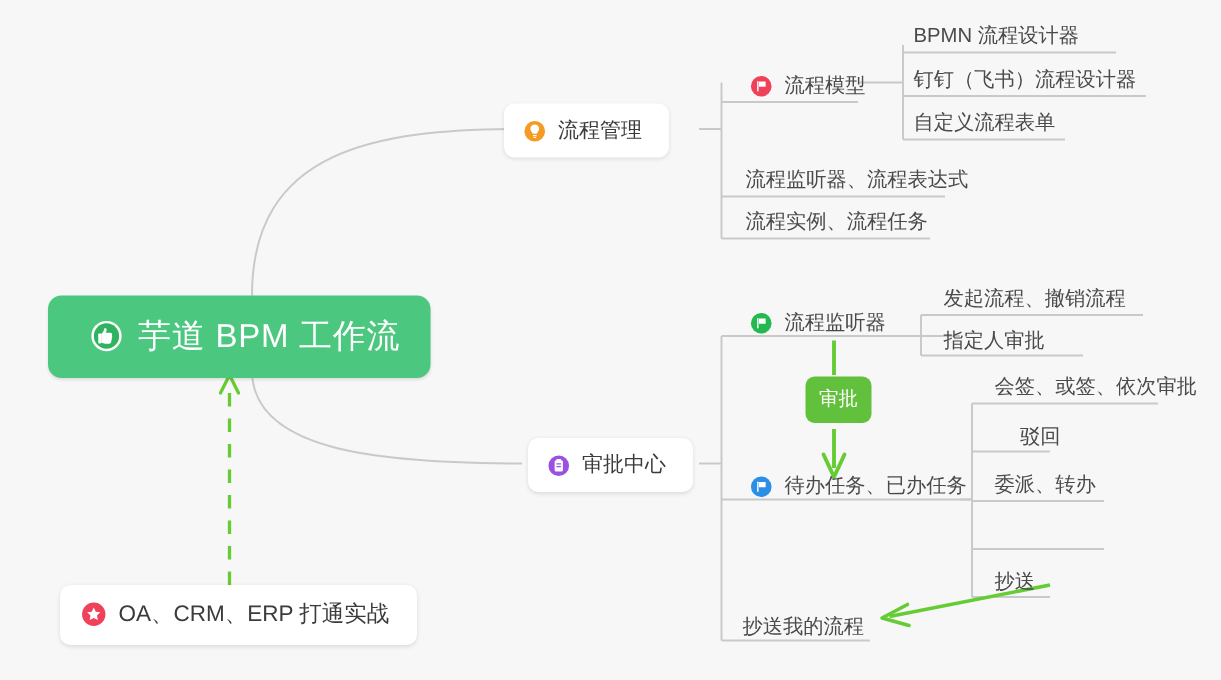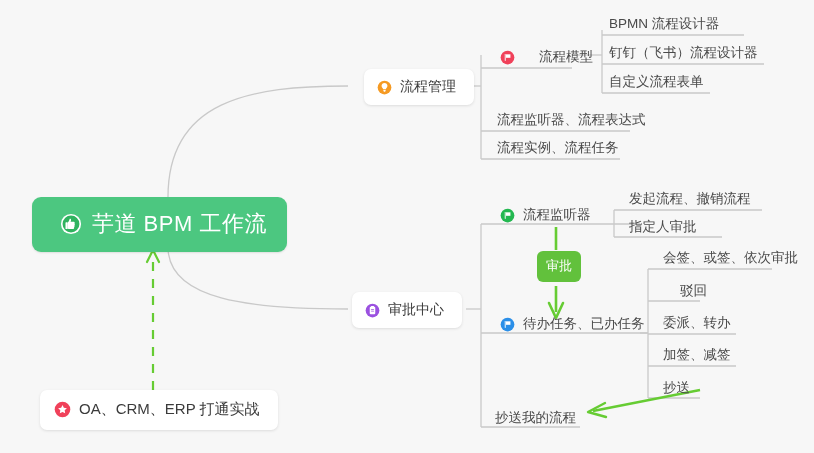--- a/index.html
+++ b/index.html
@@ -164,33 +164,33 @@
   <div class="node card" style="left:40px; top:390px; padding:10px 18px 11px 14px; font-size:15px;">
     <span class="ico" style="width:17px;height:17px;flex:0 0 17px;">
       <svg viewBox="0 0 24 24">
         <circle cx="12" cy="12" r="11" fill="#f0415a"></circle>
         <path fill="#ffffff" d="M12 5.6l1.9 3.95 4.3.6-3.12 3.02.74 4.28L12 15.43l-3.82 2.02.74-4.28L5.8 10.15l4.3-.6z"></path>
       </svg>
     </span>
     <span class="label">OA、CRM、ERP 打通实战</span>
   </div>
 
-  <div class="node card" style="left:364px; top:69px;font-family:Liberation Mono, monospace;">
+  <div class="node card" style="left:336px; top:69px;font-family:Liberation Mono, monospace;">
     <span class="ico">
       <svg viewBox="0 0 24 24">
         <circle cx="12" cy="12" r="11" fill="#f59a23"></circle>
         <path fill="#ffffff" d="M12 4.8c-2.7 0-4.7 2-4.7 4.5 0 1.7 1 2.9 1.8 3.9.4.5.6 1 .6 1.5h4.6c0-.5.2-1 .6-1.5.8-1 1.8-2.2 1.8-3.9 0-2.5-2-4.5-4.7-4.5z"></path>
         <rect x="9.9" y="15.9" width="4.2" height="1.5" rx=".7" fill="#ffffff"></rect>
         <rect x="10.5" y="18" width="3" height="1.3" rx=".65" fill="#ffffff"></rect>
       </svg>
     </span>
     <span class="label">流程管理</span>
   </div>
 
-  <div class="node leaf withicon" style="left:492px; top:44px;gap:16px;">
+  <div class="node leaf withicon" style="left:492px; top:44px;">
     <span class="ico">
       <svg viewBox="0 0 24 24">
         <circle cx="12" cy="12" r="11" fill="#f0415a"></circle>
         <rect x="7.6" y="6.4" width="1.5" height="11.2" rx=".7" fill="#ffffff"></rect>
         <path fill="#ffffff" d="M9.6 6.9h7.1v5.6H9.6z"></path>
       </svg>
     </span>
     <span class="label">流程模型</span>
   </div>
 
@@ -258,23 +258,20 @@
 
   <div class="node leaf" style="left:655px; top:245px;">
     <span class="label">会签、或签、依次审批</span>
   </div>
   <div class="node leaf" style="left:672px; top:278px;">
     <span class="label">驳回</span>
   </div>
   <div class="node leaf" style="left:655px; top:310px;">
     <span class="label">委派、转办</span>
   </div>
-  <div class="node leaf" style="left:655px; top:342px;">
-    <span class="label">加签、减签</span>
-  </div>
   <div class="node leaf" style="left:655px; top:375px;">
     <span class="label">抄送</span>
   </div>
 
   <div class="node leaf" style="left:487px; top:405px;">
     <span class="label">抄送我的流程</span>
   </div>
 
 </div>
 

